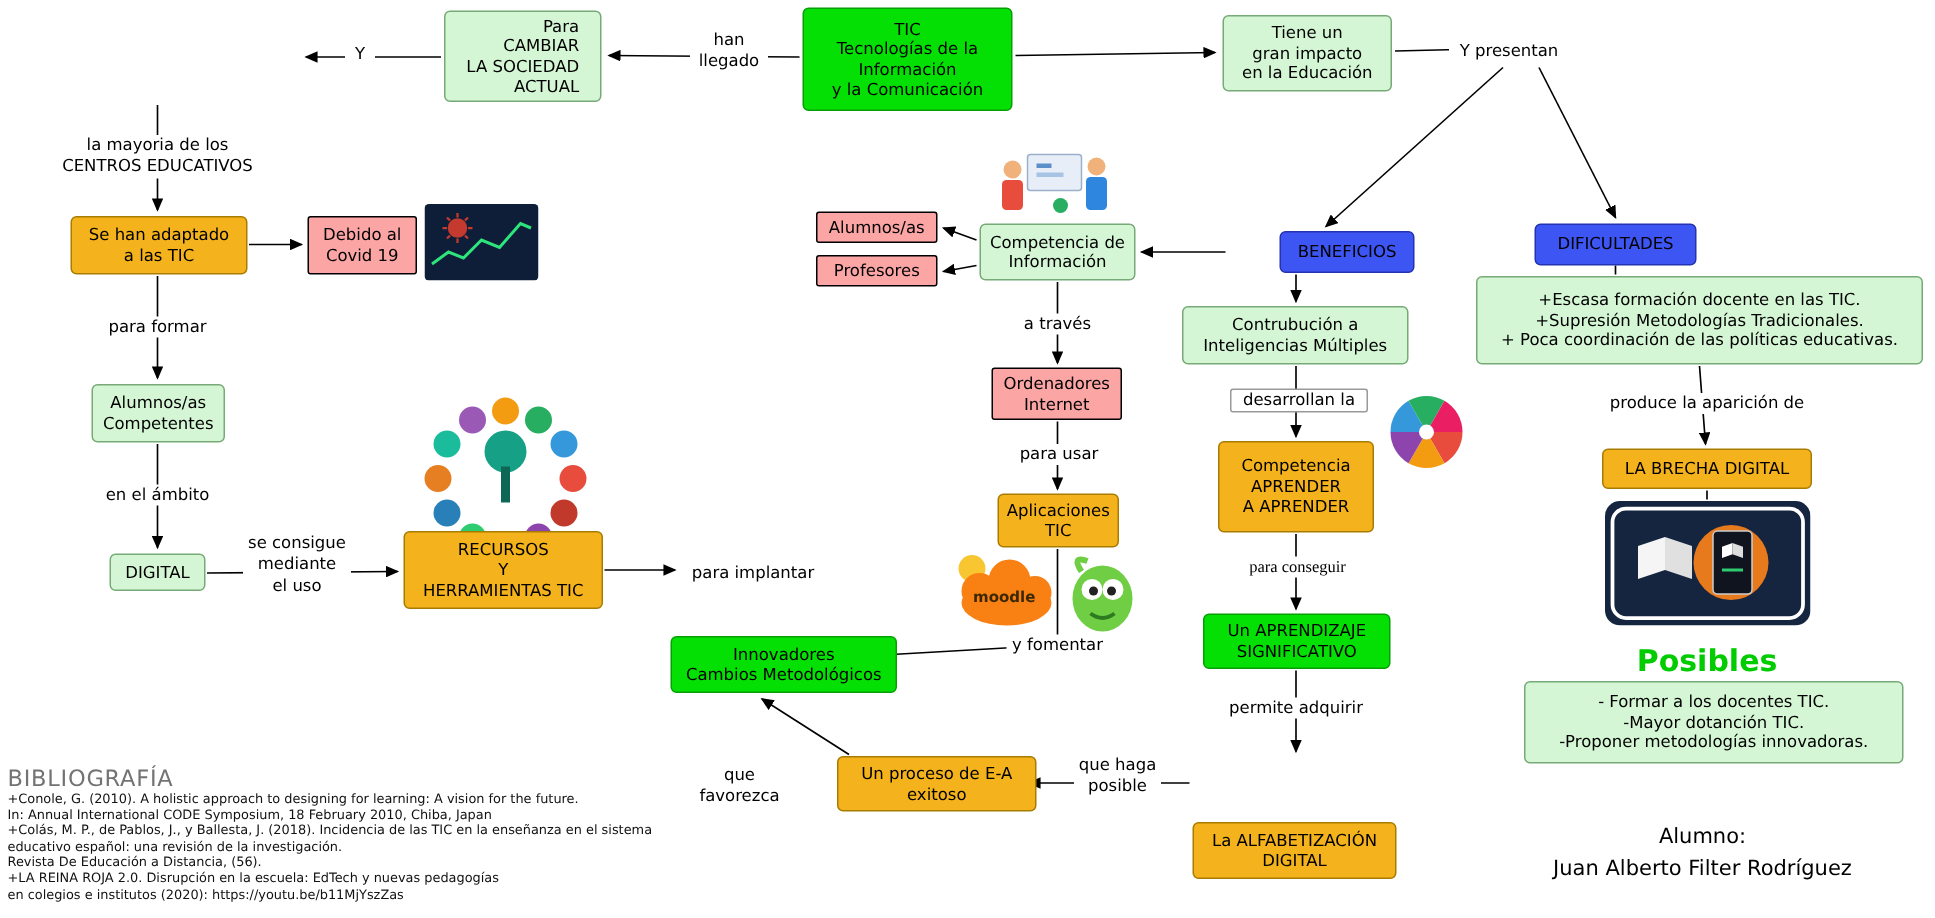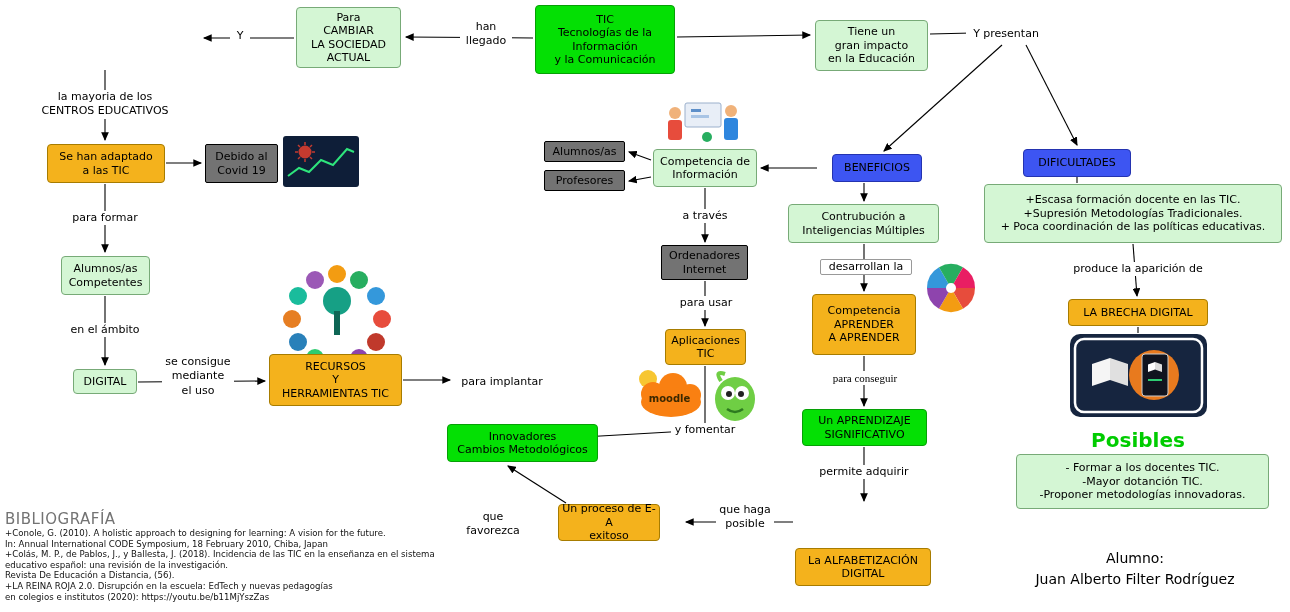--- a/index.html
+++ b/index.html
@@ -6,21 +6,21 @@
   body { font-family:"DejaVu Sans", sans-serif; background:#fff; }
   #canvas { position:relative; width:1290px; height:612px; background:#fff; overflow:hidden; font-size:11px; color:#000; }
   svg.edges { position:absolute; left:0; top:0; pointer-events:none; }
   .edge { stroke:#000; stroke-width:1.1; fill:none; }
   .node { position:absolute; display:flex; align-items:center; justify-content:center;
           text-align:center; white-space:pre-line; border-radius:4px; line-height:1.22; padding:1px 3px; }
   .blue       { background:var(--node-blue,#3d55f2);       border:1px solid #2433b0; }
   .green      { background:var(--node-green,#04e004);      border:1px solid #06a006; }
   .lightgreen { background:var(--node-lightgreen,#d4f6d4); border:1px solid #77aa77; }
   .orange     { background:var(--node-orange,#f4b21c);     border:1px solid #a77c00; }
-  .whitebox   { background:#737373; border:1px solid #000; border-radius:2px; }
+  .whitebox   { background:#fca5a5; border:1px solid #000; border-radius:2px; }
   .thinbox    { background:#fff; border:1px solid #999; border-radius:2px; }
   .elabel { position:absolute; text-align:center; white-space:pre-line; background:#fff; line-height:1.3; padding:0 2px; }
   .img { position:absolute; }
   .moodle-text { position:absolute; left:0; right:0; top:27px; text-align:center;
                  font-size:10px; font-weight:bold; color:#3c2800; }
   .soluciones-title { position:absolute; text-align:center; font-size:20px; font-weight:bold;
                       color:var(--solutions-text,#00cc00); }
   .biblio { position:absolute; left:5px; top:510px; width:570px; }
   .biblio-title { font-size:15px; color:#737373; letter-spacing:0.5px; }
   .biblio-line { font-size:8.6px; line-height:10.6px; color:#111; }
@@ -160,56 +160,56 @@
       <circle cx="84" cy="41" r="25" fill="#e87a1e"></circle>
       <path d="M22,52 L40,46 L40,24 L22,30 Z" fill="#f5f5f5"></path>
       <path d="M58,52 L40,46 L40,24 L58,30 Z" fill="#e0e0e0"></path>
       <rect x="72" y="20" width="26" height="42" rx="3" fill="#10141f" stroke="#ccc"></rect>
       <path d="M78,38 L85,35.5 L85,28 L78,30.5 Z" fill="#fff"></path>
       <path d="M92,38 L85,35.5 L85,28 L92,30.5 Z" fill="#ddd"></path>
       <line x1="78" y1="46" x2="92" y2="46" stroke="#2ecc71" stroke-width="2"></line>
     </svg>
   </div>
 
-  <div class="node lightgreen" style="left:296px;top:7px;width:105px;height:61px;">Para
+  <div class="node lightgreen" style="left:296px;top:7px;width:105px;height:61px;text-align:right;">Para
 CAMBIAR
 LA SOCIEDAD
 ACTUAL</div>
   <div class="node green" style="left:535px;top:5px;width:140px;height:69px;">TIC
 Tecnologías de la
 Información
 y la Comunicación</div>
-  <div class="node lightgreen" style="left:815px;top:20px;width:113px;height:51px;">Tiene un
+  <div class="node lightgreen" style="left:815px;top:10px;width:113px;height:51px;">Tiene un
 gran impacto
 en la Educación</div>
   <div class="node orange" style="left:47px;top:144px;width:118px;height:39px;">Se han adaptado
 a las TIC</div>
   <div class="node whitebox" style="left:205px;top:144px;width:73px;height:39px;">Debido al
 Covid 19</div>
   <div class="node lightgreen" style="left:61px;top:256px;width:89px;height:39px;">Alumnos/as
 Competentes</div>
   <div class="node lightgreen" style="left:73px;top:369px;width:64px;height:25px;">DIGITAL</div>
   <div class="node orange" style="left:269px;top:354px;width:133px;height:52px;">RECURSOS
 Y
 HERRAMIENTAS TIC</div>
   <div class="node green" style="left:447px;top:424px;width:151px;height:38px;">Innovadores
 Cambios Metodológicos</div>
-  <div class="node orange" style="left:558px;top:504px;width:102px;height:37px;">Un proceso de E-A
+  <div class="node orange" style="left:558px;top:504px;width:133px;height:37px;">Un proceso de E-A
 exitoso</div>
   <div class="node orange" style="left:795px;top:504px;width:136px;height:38px;margin-top:44px;">La ALFABETIZACIÓN
 DIGITAL</div>
   <div class="node whitebox" style="left:544px;top:141px;width:81px;height:21px;">Alumnos/as</div>
   <div class="node whitebox" style="left:544px;top:170px;width:81px;height:21px;">Profesores</div>
   <div class="node lightgreen" style="left:653px;top:149px;width:104px;height:38px;">Competencia de
 Información</div>
   <div class="node whitebox" style="left:661px;top:245px;width:87px;height:35px;">Ordenadores
 Internet</div>
   <div class="node orange" style="left:665px;top:329px;width:81px;height:36px;">Aplicaciones
 TIC</div>
-  <div class="node blue" style="left:832px;top:154px;width:90px;height:28px;">BENEFICIOS</div>
+  <div class="node blue" style="left:853px;top:154px;width:90px;height:28px;">BENEFICIOS</div>
   <div class="node lightgreen" style="left:788px;top:204px;width:151px;height:39px;">Contrubución a
 Inteligencias Múltiples</div>
   <div class="node thinbox" style="left:820px;top:259px;width:92px;height:16px;">desarrollan la</div>
   <div class="node orange" style="left:812px;top:294px;width:104px;height:61px;">Competencia
 APRENDER
 A APRENDER</div>
   <div class="node green" style="left:802px;top:409px;width:125px;height:37px;">Un APRENDIZAJE
 SIGNIFICATIVO</div>
   <div class="node blue" style="left:1023px;top:149px;width:108px;height:28px;">DIFICULTADES</div>
   <div class="node lightgreen" style="left:984px;top:184px;width:298px;height:59px;">+Escasa formación docente en las TIC.

